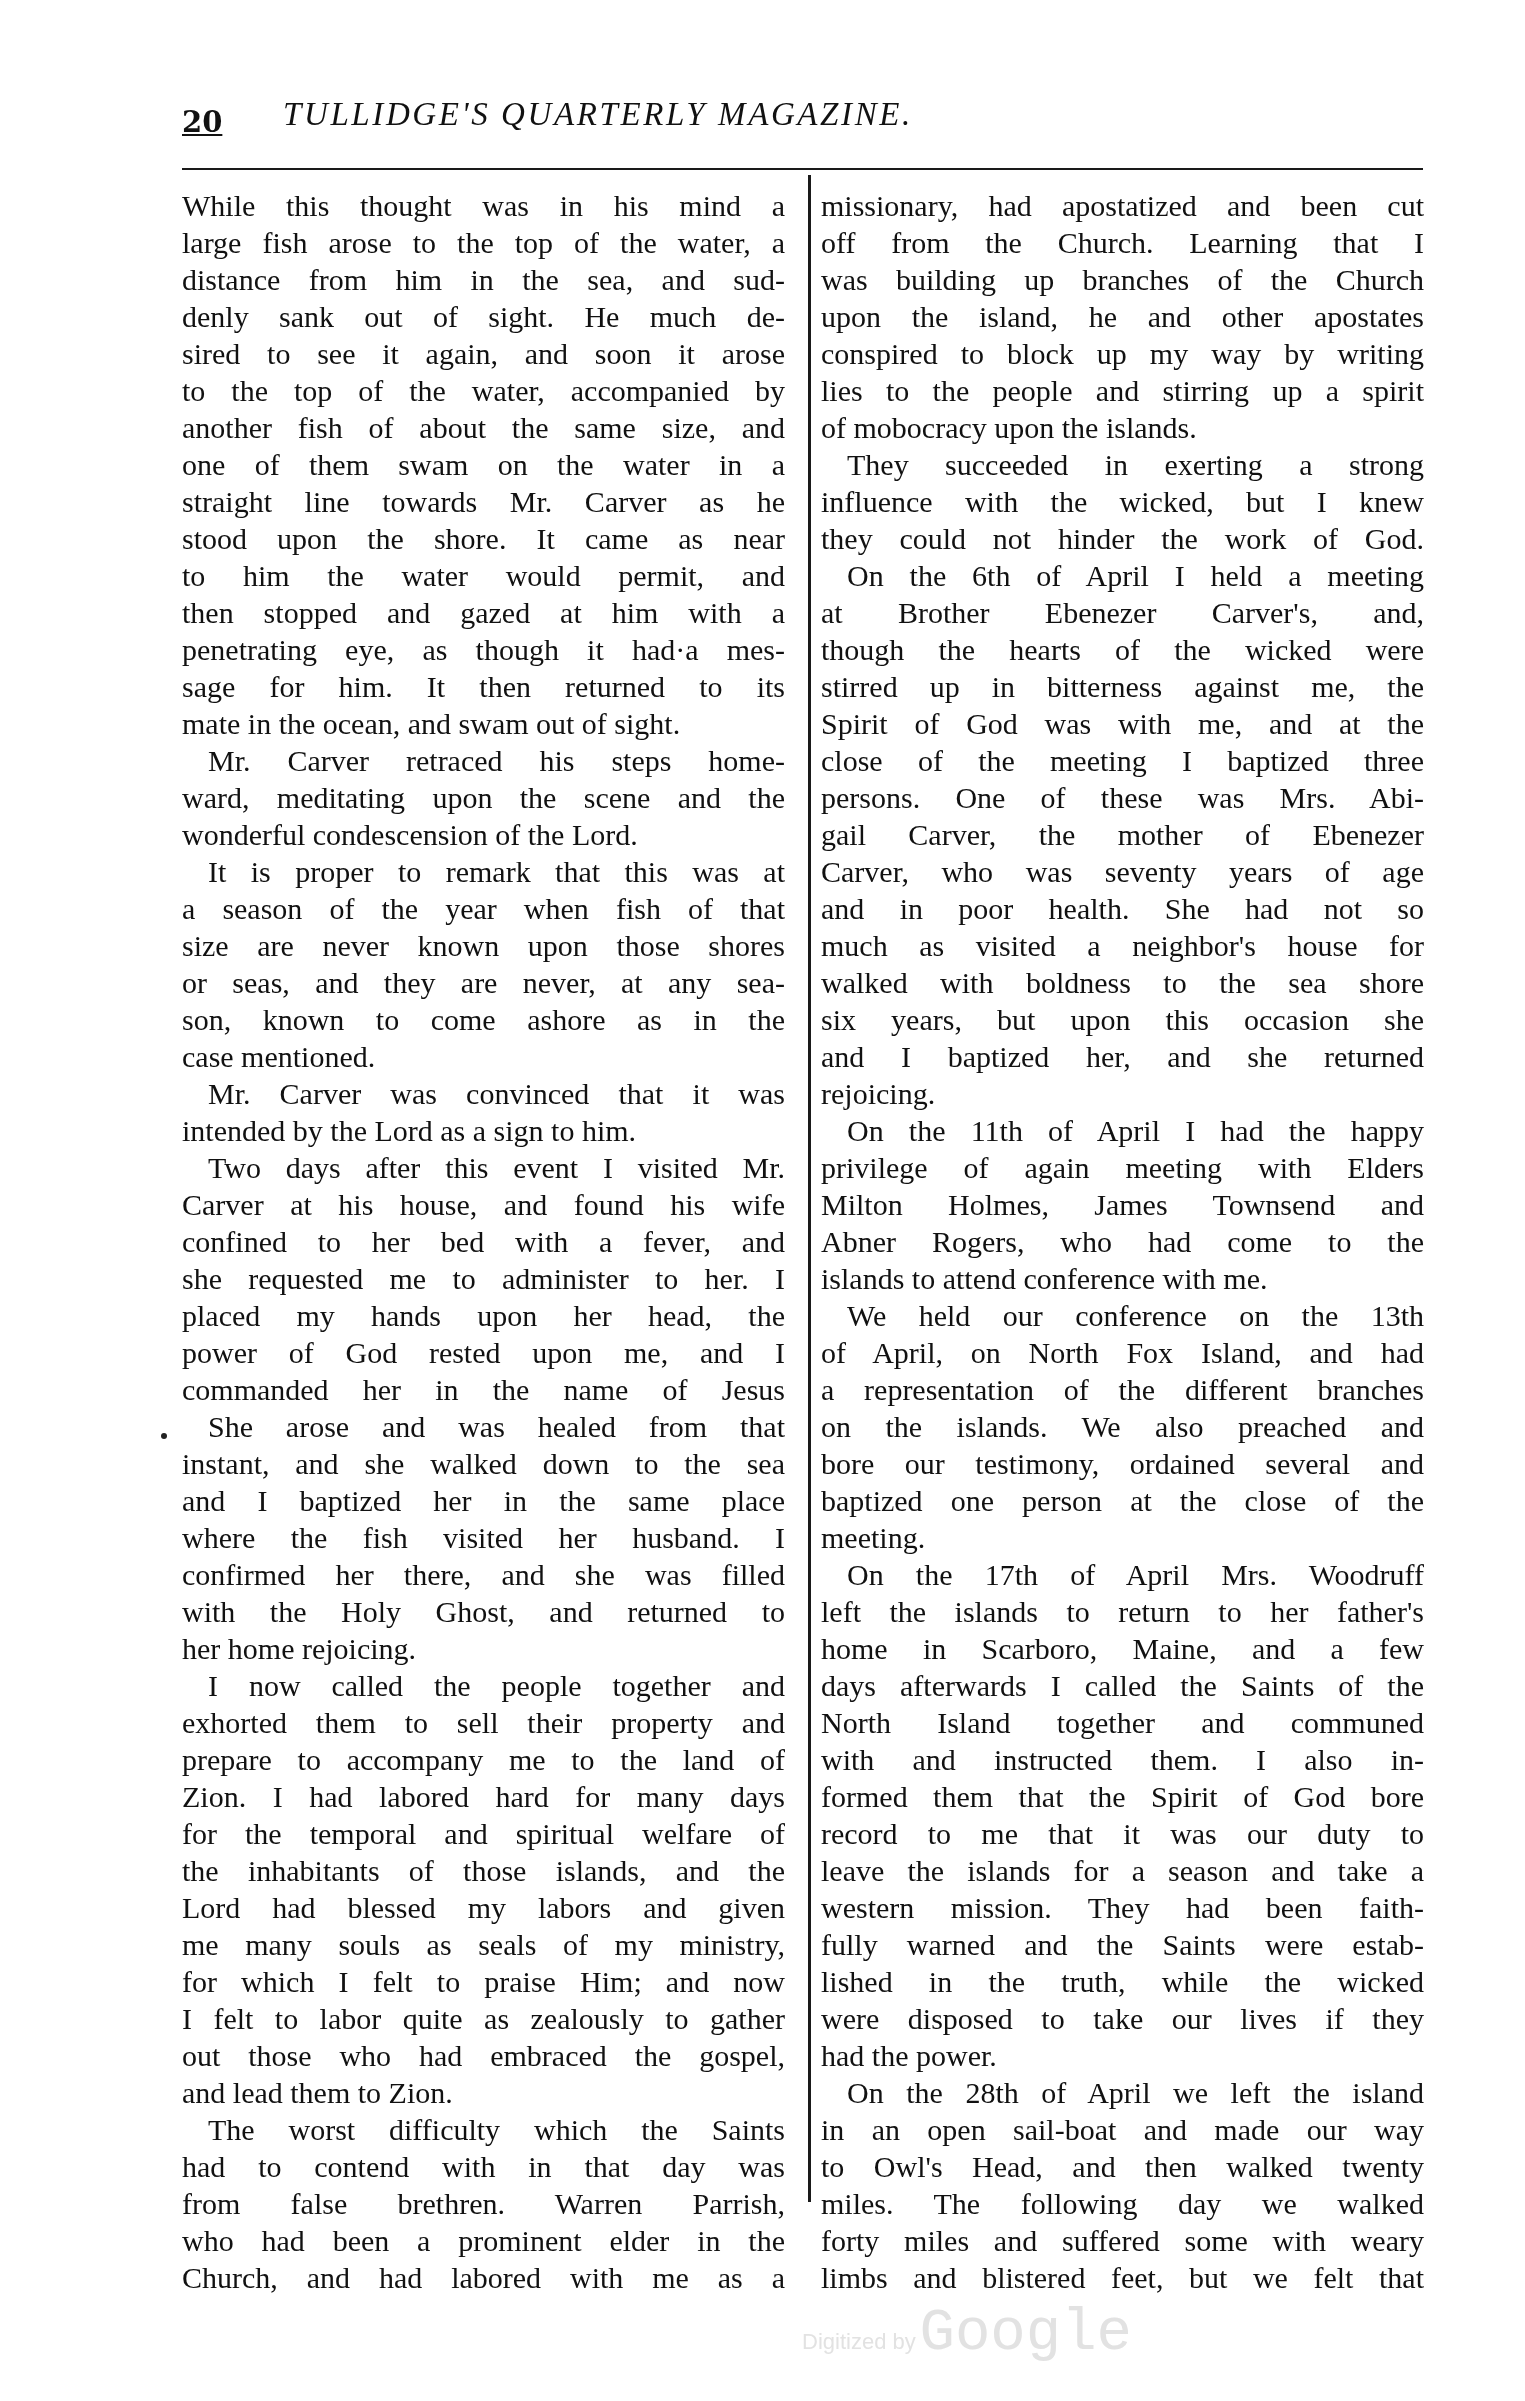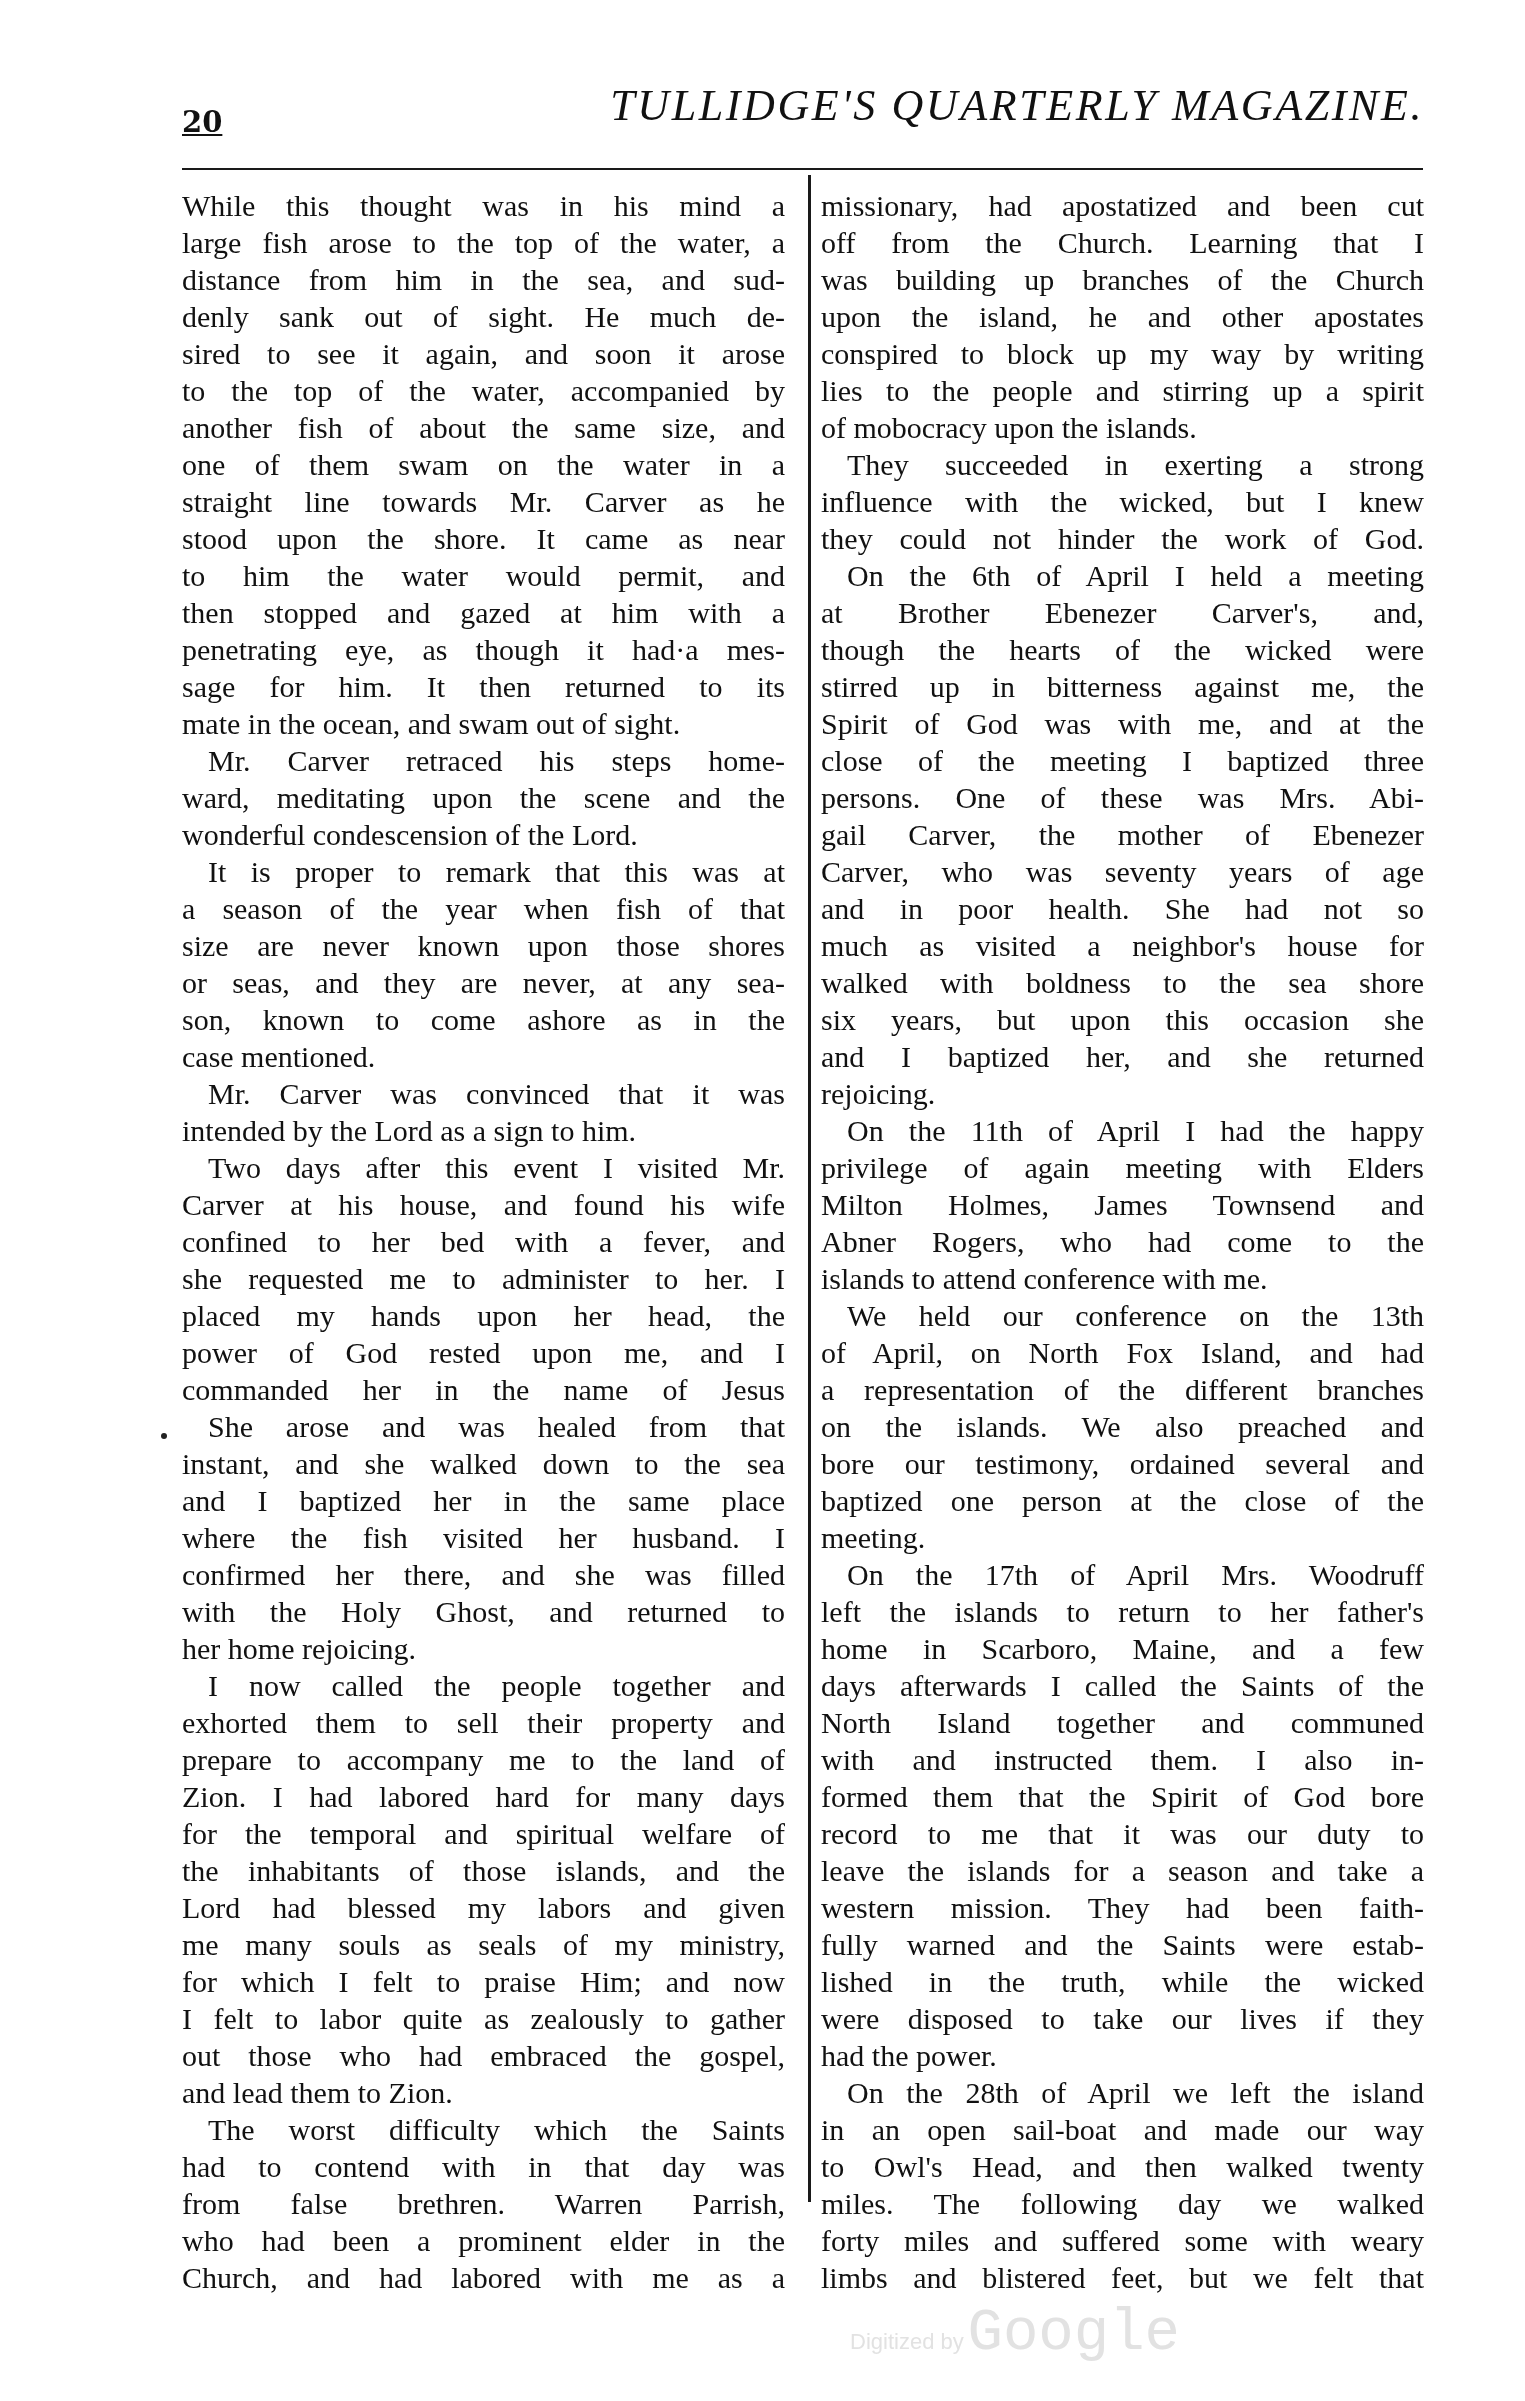--- a/index.html
+++ b/index.html
@@ -5,22 +5,22 @@
   html, body { margin: 0; padding: 0; background: #ffffff; }
   body {
     width: 1525px; height: 2401px; position: relative; overflow: hidden;
     font-family: "Liberation Serif", "DejaVu Serif", serif; color: #111;
   }
   .page-number {
     position: absolute; left: 182px; top: 105px;
     font-size: 29px; font-weight: bold; font-family: "DejaVu Serif", serif; text-decoration: underline;
   }
   .running-title {
-    position: absolute; left: 283px; width: 1141px; top: 80px;
-    text-align: right; font-size: 44px; font-style: italic; letter-spacing: 2.6px;
+    position: absolute; left: 283px; width: 1141px; top: 96px;
+    text-align: left; font-size: 33px; font-style: italic; letter-spacing: 2.6px;
     font-family: "Liberation Serif", serif; font-weight: normal;
   }
   .header-rule {
     position: absolute; left: 182px; top: 168px; width: 1241px; height: 0;
     border-top: 2.6px solid #1a1a1a;
   }
   .column {
     position: absolute; top: 187px; width: 603px;
     font-size: 30px; line-height: 37px;
   }
@@ -33,21 +33,21 @@
   .line {
     display: block; white-space: nowrap; text-align: justify;
     text-align-last: justify; height: 37px;
   }
   .line.last { text-align-last: left; }
   .line.indent { padding-left: 26px; }
   .watermark {
     position: absolute; left: 802px; top: 2300px; color: #e2e2e2;
     font-family: "Liberation Sans", sans-serif; white-space: nowrap;
   }
-  .watermark .small { font-size: 22px; margin-left: 48px; }
+  .watermark .small { font-size: 22px; }
   .watermark .big { font-size: 59px; font-family: Liberation Mono, monospace; }
   .stray-mark { position: absolute; width: 6px; height: 6px; border-radius: 50%; background: #222; }
 </style>
 </head>
 <body>
 
 <div class="page-number">20</div>
 <div class="running-title">TULLIDGE'S QUARTERLY MAGAZINE.</div>
 <div class="header-rule"></div>
 

